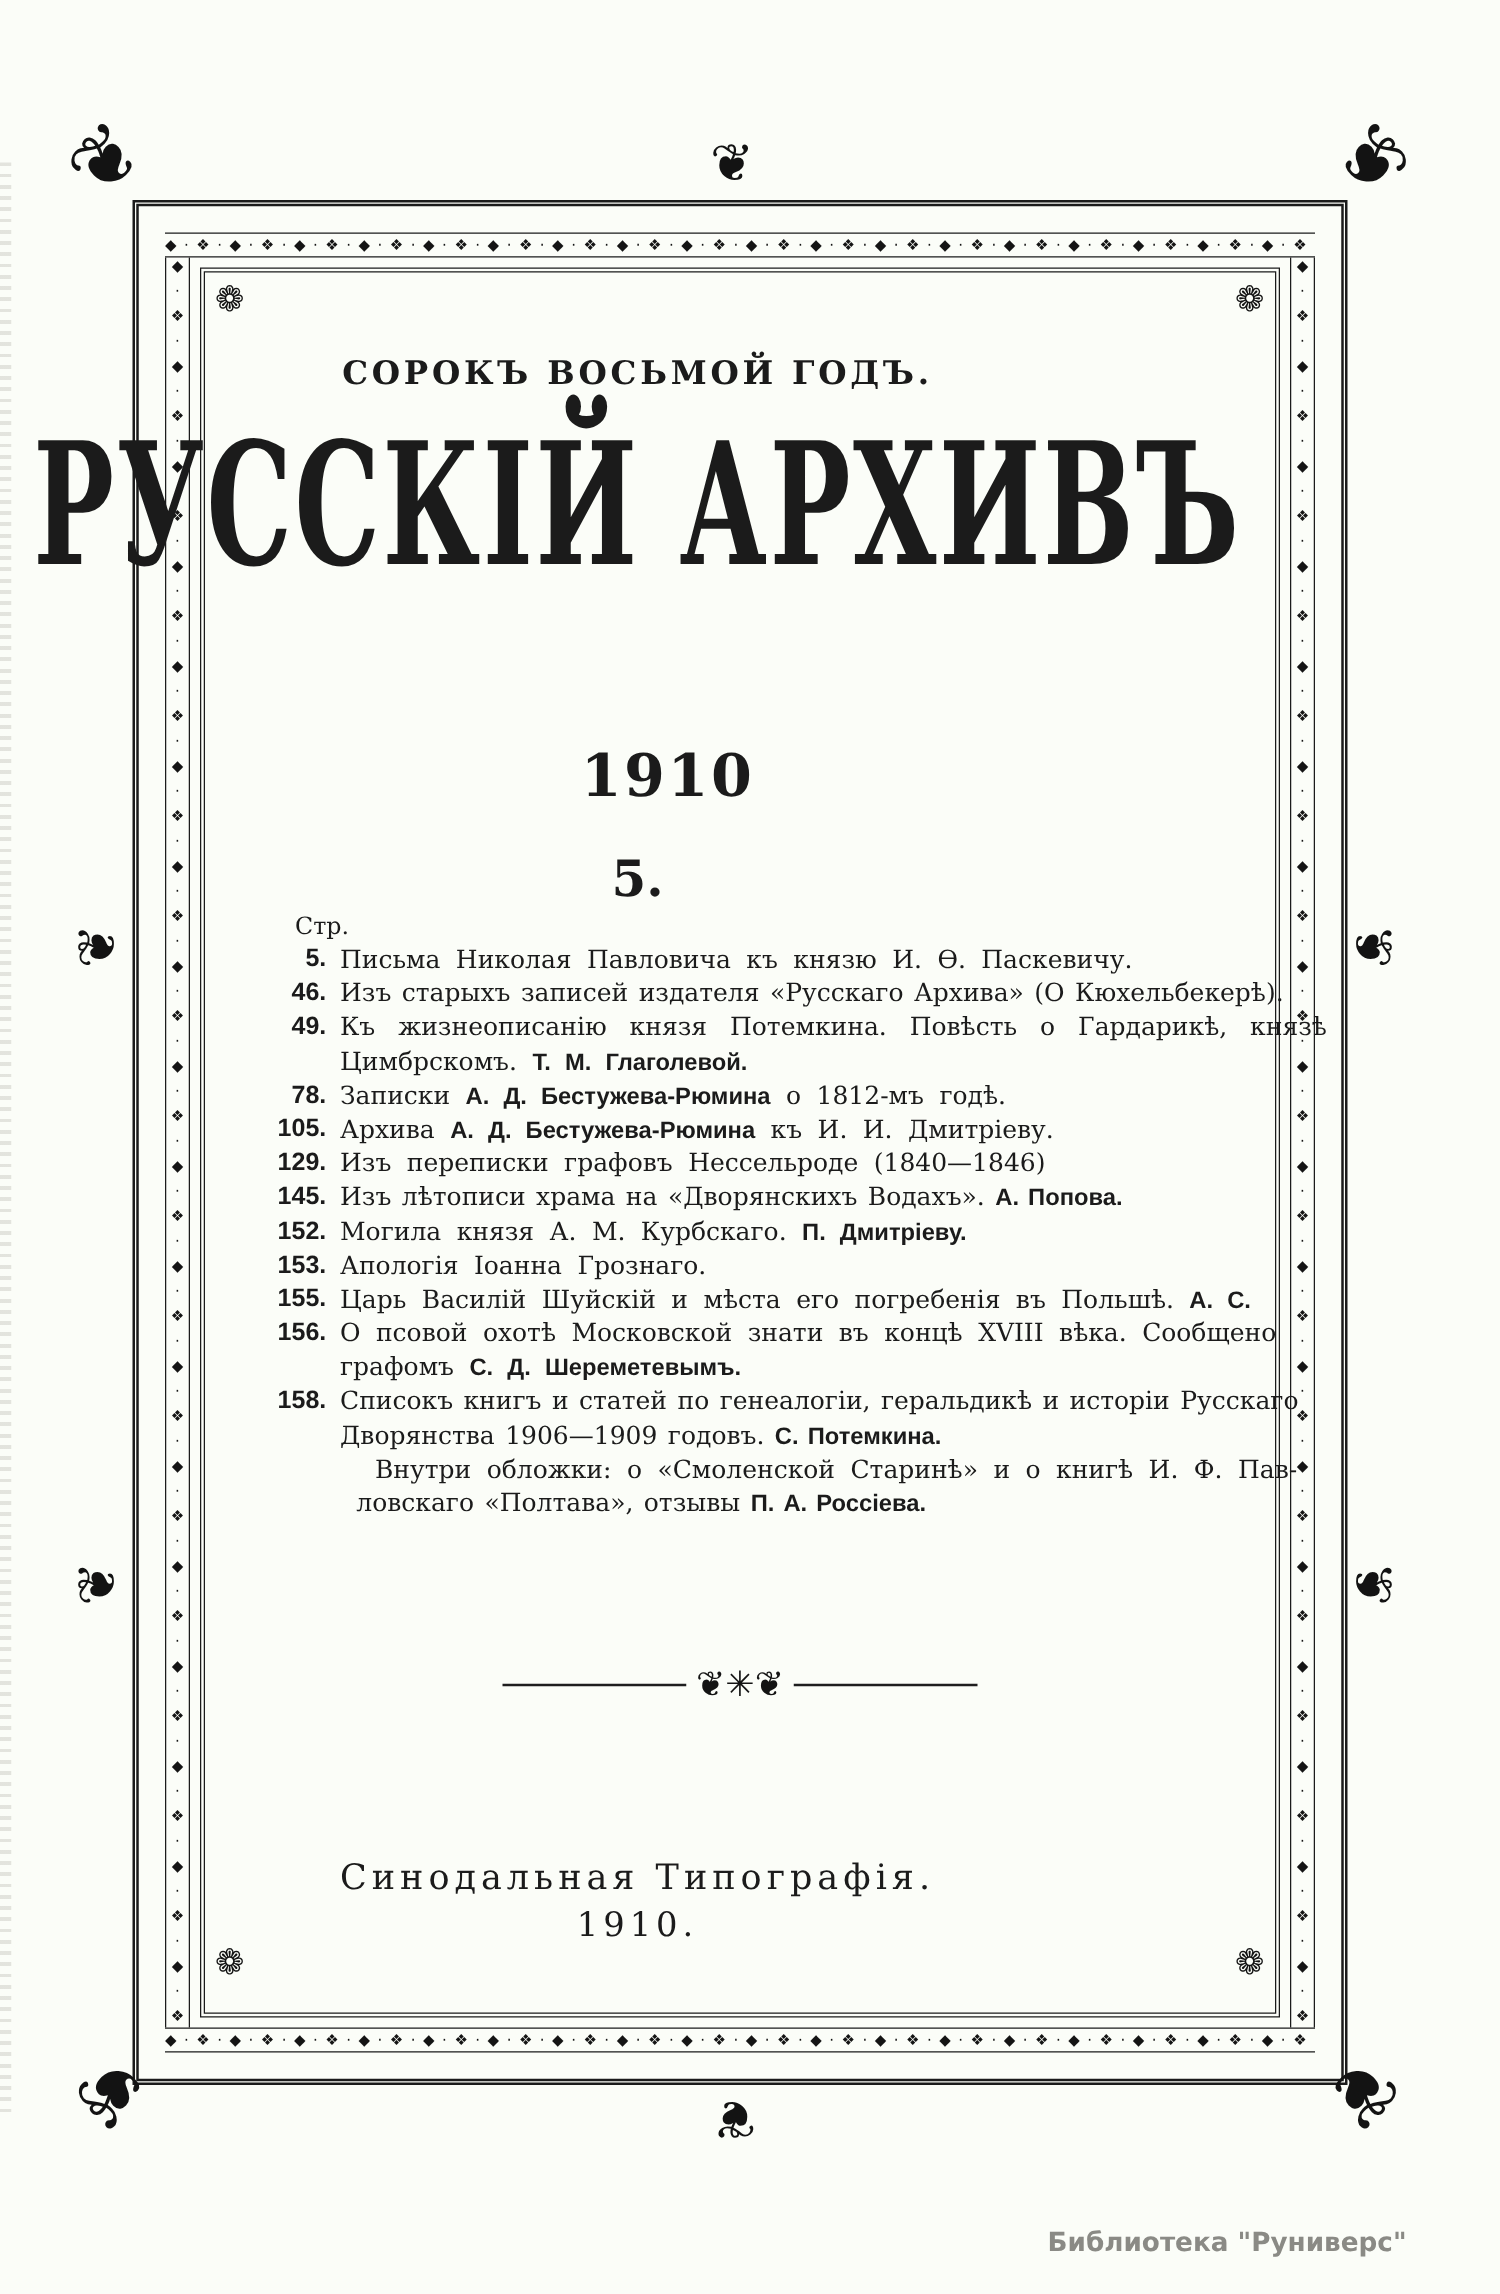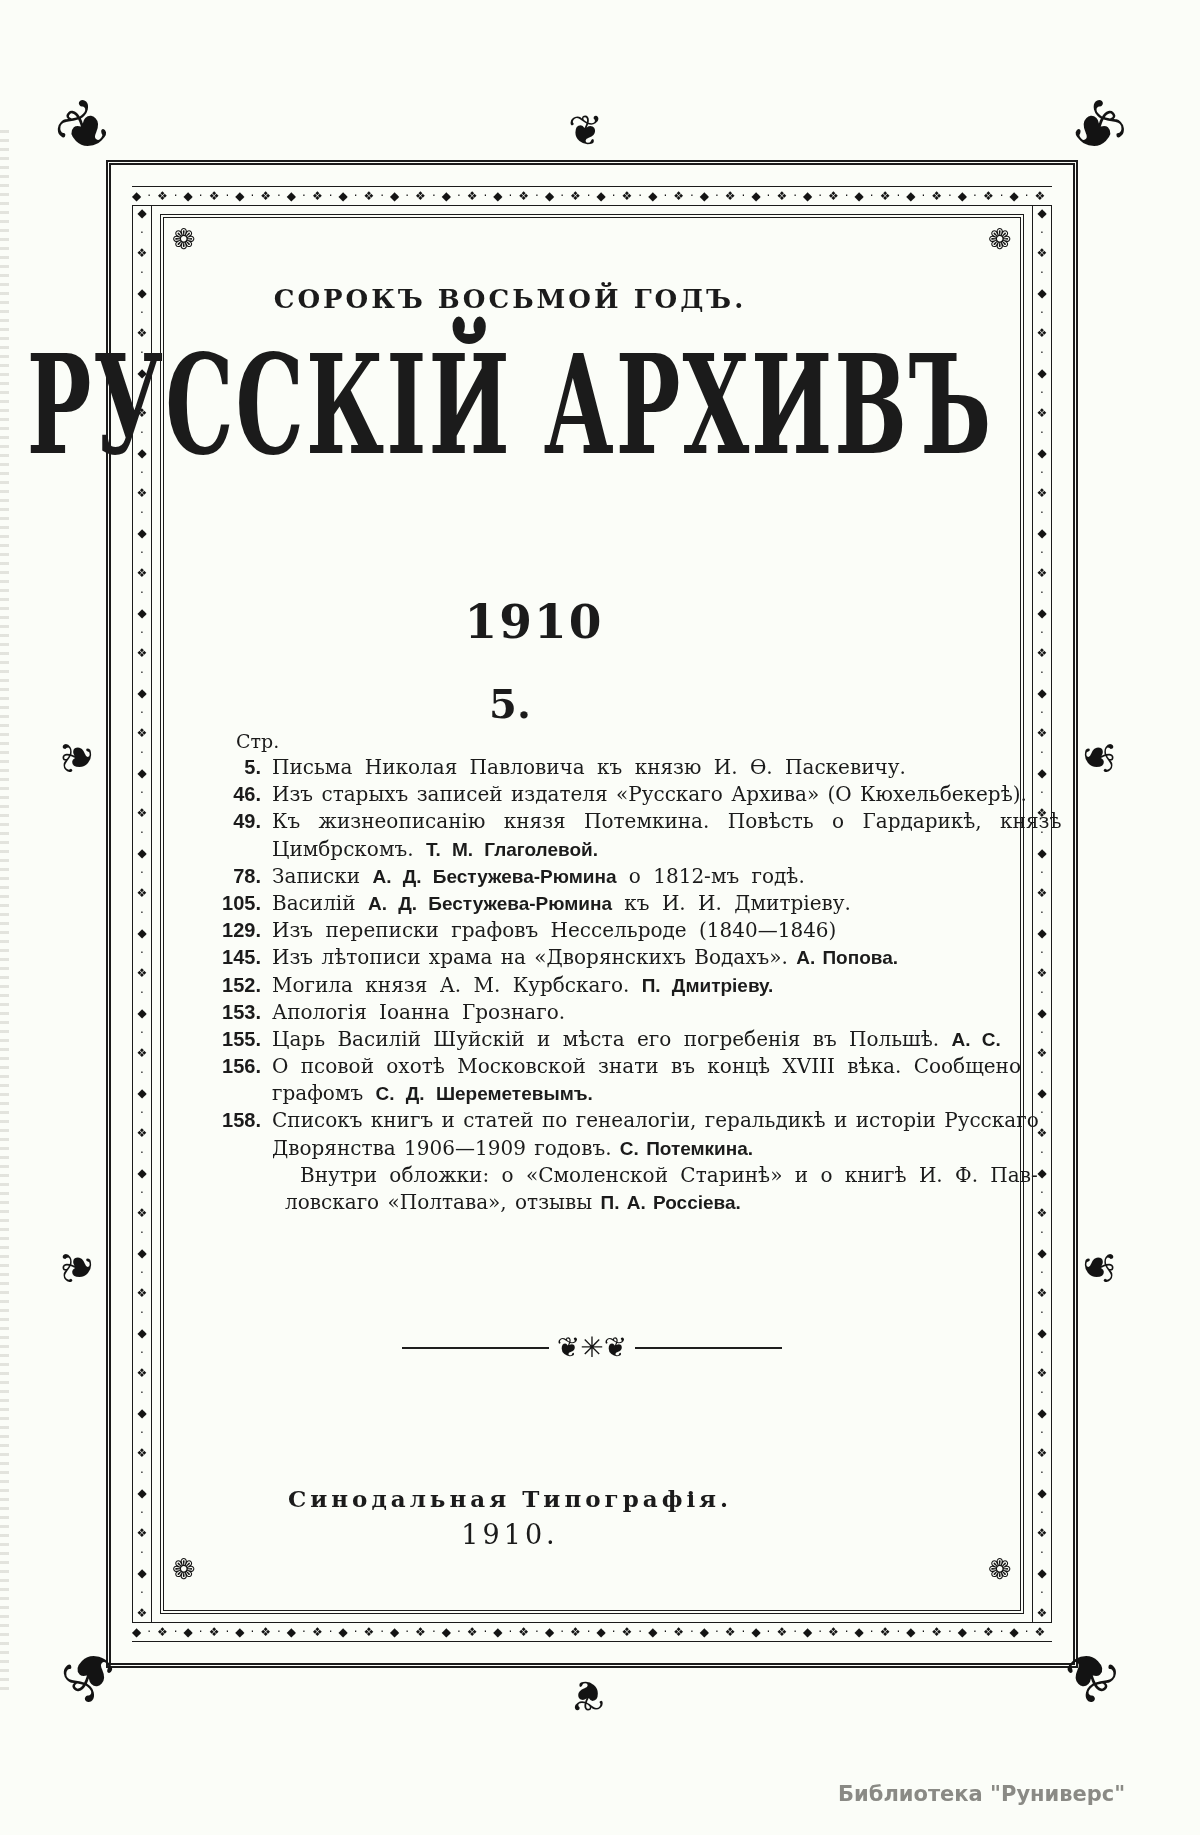--- a/index.html
+++ b/index.html
@@ -72,21 +72,21 @@
   
   #divider { left:402px; top:1326px; width:380px; height:44px;
              display:flex; align-items:center; justify-content:center; }
   .div-line { flex:1; height:2px; background:#1e1e1e; }
   .div-orn { font-family:"DejaVu Sans", sans-serif; font-size:28px; line-height:1;
              padding:0 8px; color:#131313; }
 
   
   #imprint { top:1480px; }
   #imprint-city { font-size:30px; letter-spacing:8px; }
-  #imprint-printer { margin-top:5px; font-size:23px; letter-spacing:4px;font-weight:bold; }
+  #imprint-printer { margin-top:5px; font-size:28px; letter-spacing:4px; }
   #imprint-year { margin-top:7px; font-size:27px; letter-spacing:4px; }
 
   
   #watermark { left:838px; top:1782px; font-family:"DejaVu Sans", sans-serif;
                font-weight:bold; font-size:21px; color:#8a8a85; }
 </style>
 </head>
 <body>
 
 <div class="abs page-edge"></div>
@@ -137,21 +137,21 @@
   <div class="toc-row">
     <span class="num"></span>
     <span class="txt"><span>Цимбрскомъ. </span><span class="b">Т. М. Глаголевой.</span></span>
   </div>
   <div class="toc-row">
     <span class="num">78.</span>
     <span class="txt"><span>Записки </span><span class="b">А. Д. Бестужева-Рюмина</span><span> о 1812-мъ годѣ.</span></span>
   </div>
   <div class="toc-row">
     <span class="num">105.</span>
-    <span class="txt"><span>Василій </span><span class="b">А. Д. Бестужева-Рюмина</span><span> къ И. И. Дмитріеву.</span></span>
+    <span class="txt"><span>Архива </span><span class="b">А. Д. Бестужева-Рюмина</span><span> къ И. И. Дмитріеву.</span></span>
   </div>
   <div class="toc-row">
     <span class="num">129.</span>
     <span class="txt"><span>Изъ переписки графовъ Нессельроде (1840—1846)</span></span>
   </div>
   <div class="toc-row">
     <span class="num">145.</span>
     <span class="txt ws-n"><span>Изъ лѣтописи храма на «Дворянскихъ Водахъ». </span><span class="b">А. Попова.</span></span>
   </div>
   <div class="toc-row">

